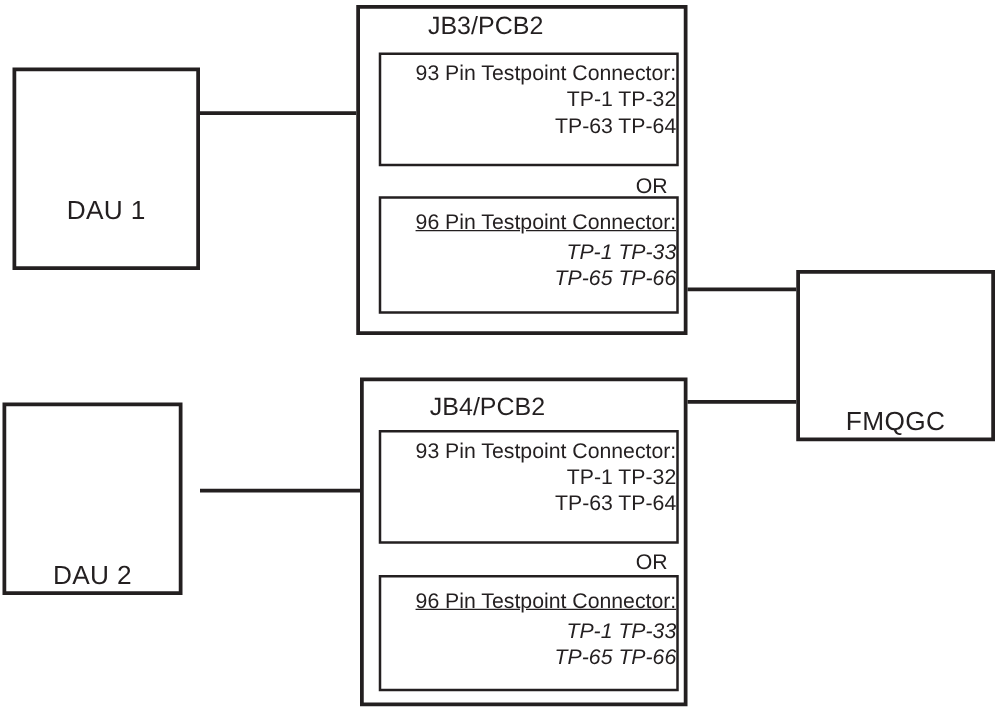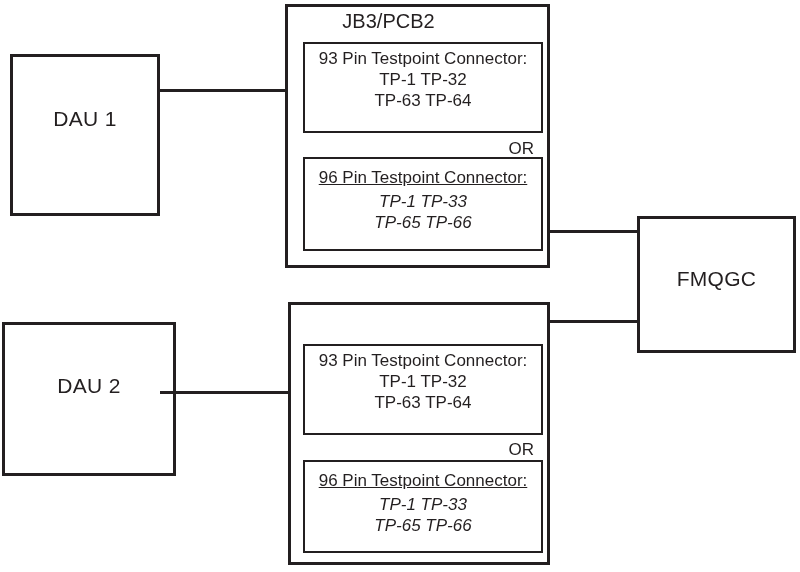--- a/index.html
+++ b/index.html
@@ -18,48 +18,48 @@
     overflow: hidden;
   }
   .box {
     position: absolute;
     border: 3px solid var(--stroke);
     background: var(--bg);
     box-sizing: border-box;
   }
   .label-box {
     display: flex;
-    align-items: center;
+    align-items: flex-end;
     justify-content: center;
     font-size: 21px;
     letter-spacing: 0.3px;
   }
   #dau1  { left: 10px;  top: 54px;  width: 150px; height: 162px; padding-bottom: 32px; }
-  #dau2  { left: 2px;   top: 322px; width: 174px; height: 154px; padding-bottom: 26px; }
-  #fmqgc { left: 637px; top: 216px; width: 159px; height: 137px; padding-bottom: 12px; }
+  #dau2  { left: 2px;   top: 322px; width: 144px; height: 154px; }
+  #fmqgc { left: 637px; top: 216px; width: 159px; height: 137px; padding-bottom: 0; }
   #jb3   { left: 285px; top: 4px;   width: 265px; height: 264px; }
   #jb4   { left: 288px; top: 302px; width: 262px; height: 263px; }
 
   .jb-title {
     position: absolute;
     left: 0;
     width: 100%;
     text-align: center;
     font-size: 20px;
     transform: translateX(-29px);
     white-space: nowrap;
   }
   #jb3 .jb-title { top: 3px; }
   #jb4 .jb-title { top: 10px; }
 
   .inner {
     position: absolute;
     border: 2px solid var(--stroke);
     box-sizing: border-box;
-    text-align: center;
+    text-align: right;
     font-size: 17px;
     line-height: 21px;
     background: var(--bg);
   }
   #jb3 .c93 { left: 15px; top: 35px;  width: 240px; height: 91px; }
   #jb3 .c96 { left: 15px; top: 150px; width: 240px; height: 94px; }
   #jb4 .c93 { left: 12px; top: 39px;  width: 240px; height: 91px; }
   #jb4 .c96 { left: 12px; top: 155px; width: 240px; height: 93px; }
 
   .c93 .hdr { margin-top: 5px; line-height: 20px; }
@@ -120,20 +120,21 @@
     <div class="inner c96">
       <div class="hdr">96 Pin Testpoint Connector:</div>
       <div class="tp-group">
         <div>TP-1 TP-33</div>
         <div>TP-65 TP-66</div>
       </div>
     </div>
   </div>
 
   <div id="jb4" class="box">
+    <div class="jb-title">JB4/PCB2</div>
 
     <div class="inner c93">
       <div class="hdr">93 Pin Testpoint Connector:</div>
       <div class="tp-group">
         <div>TP-1 TP-32</div>
         <div>TP-63 TP-64</div>
       </div>
     </div>
 
     <div class="or">OR</div>

